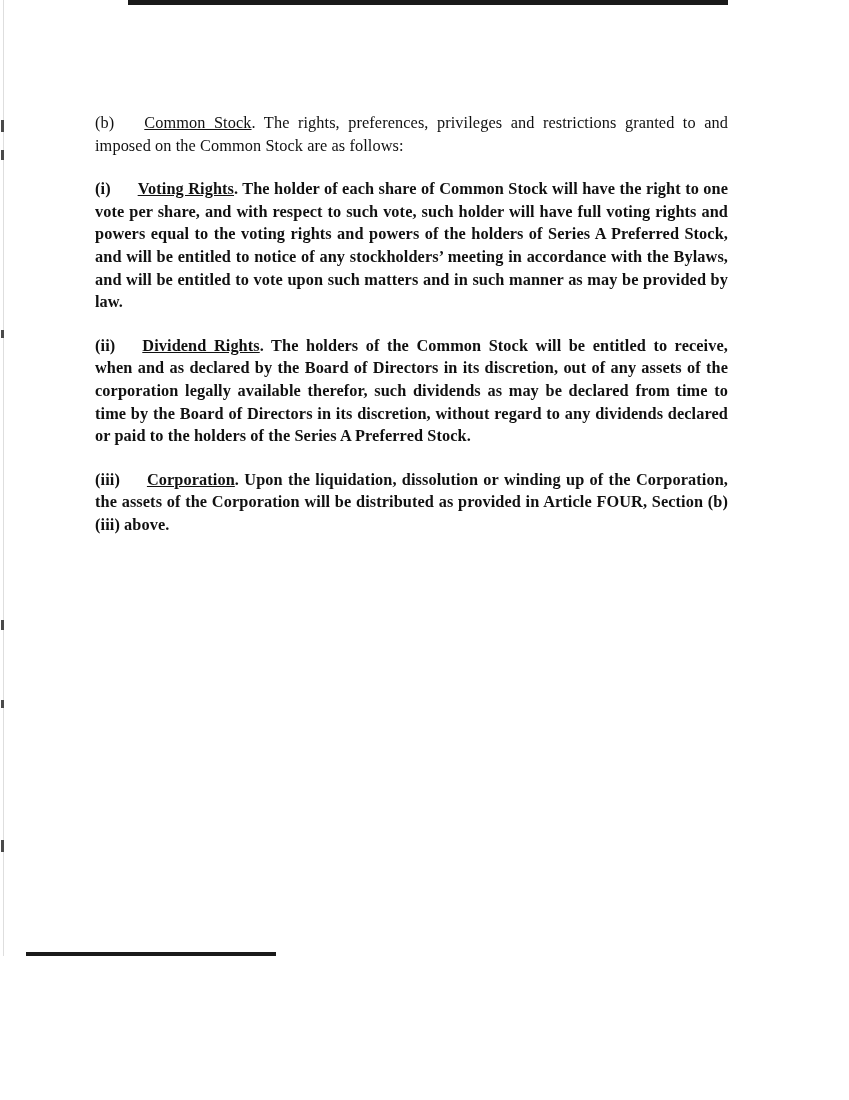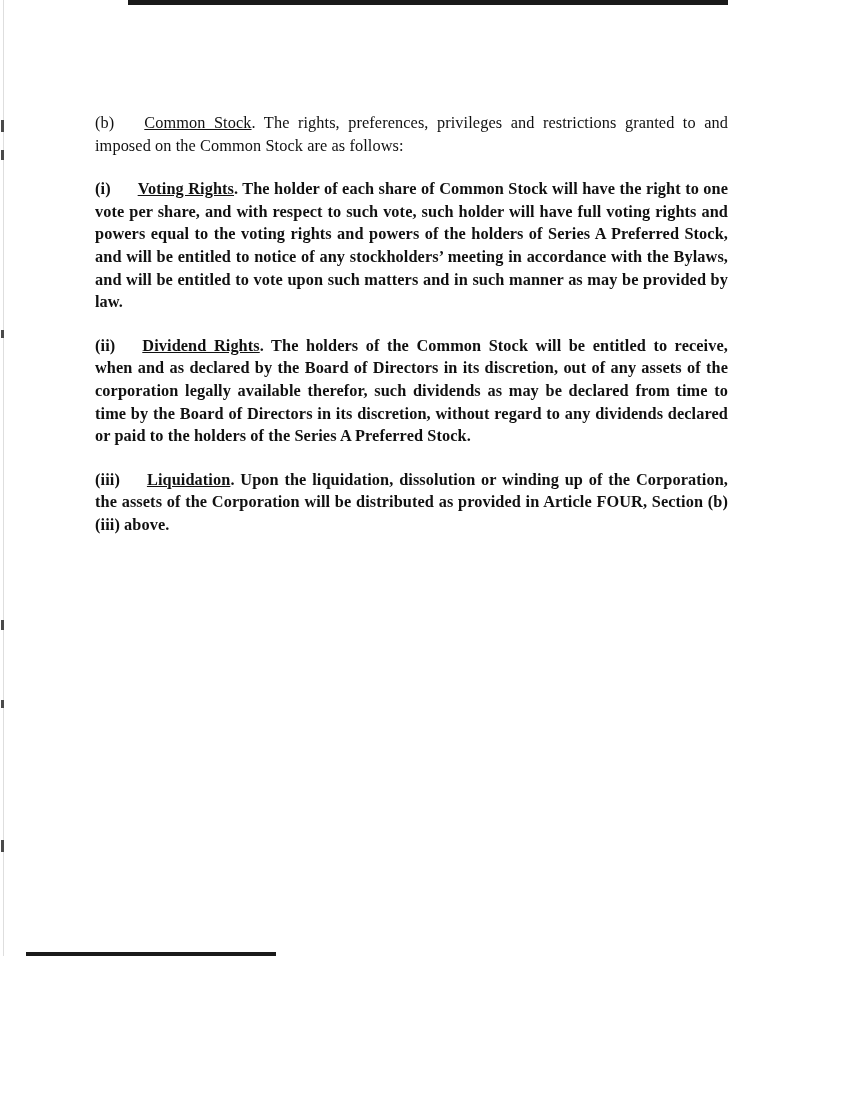--- a/index.html
+++ b/index.html
@@ -112,20 +112,20 @@
 
     <p class="para ind-i">
       <span class="marker">(i)</span><span class="tabgap-md"></span><span class="ul">Voting Rights</span><span>.  The holder of each share of Common Stock will have the right to one vote per share, and with respect to such vote, such holder will have full voting rights and powers equal to the voting rights and powers of the holders of Series A Preferred Stock, and will be entitled to notice of any stockholders’ meeting in accordance with the Bylaws, and will be entitled to vote upon such matters and in such manner as may be provided by law.</span>
     </p>
 
     <p class="para ind-i">
       <span class="marker">(ii)</span><span class="tabgap-md"></span><span class="ul">Dividend Rights</span><span>.  The holders of the Common Stock will be entitled to receive, when and as declared by the Board of Directors in its discretion, out of any assets of the corporation legally available therefor, such dividends as may be declared from time to time by the Board of Directors in its discretion, without regard to any dividends declared or paid to the holders of the Series A Preferred Stock.</span>
     </p>
 
     <p class="para ind-i">
-      <span class="marker">(iii)</span><span class="tabgap-md"></span><span class="ul">Liquidation</span><span>.  Upon the liquidation, dissolution or winding up of the Corporation, the assets of the Corporation will be distributed as provided in Article FOUR, Section (b)(iii) above.</span>
+      <span class="marker">(iii)</span><span class="tabgap-md"></span><span class="ul">Corporation</span><span>.  Upon the liquidation, dissolution or winding up of the Corporation, the assets of the Corporation will be distributed as provided in Article FOUR, Section (b)(iii) above.</span>
     </p>
 
   </div>
 
   <div class="footer">088209.00000 Business 21526519v2</div>
 
 </div>
 
 </body></html>

